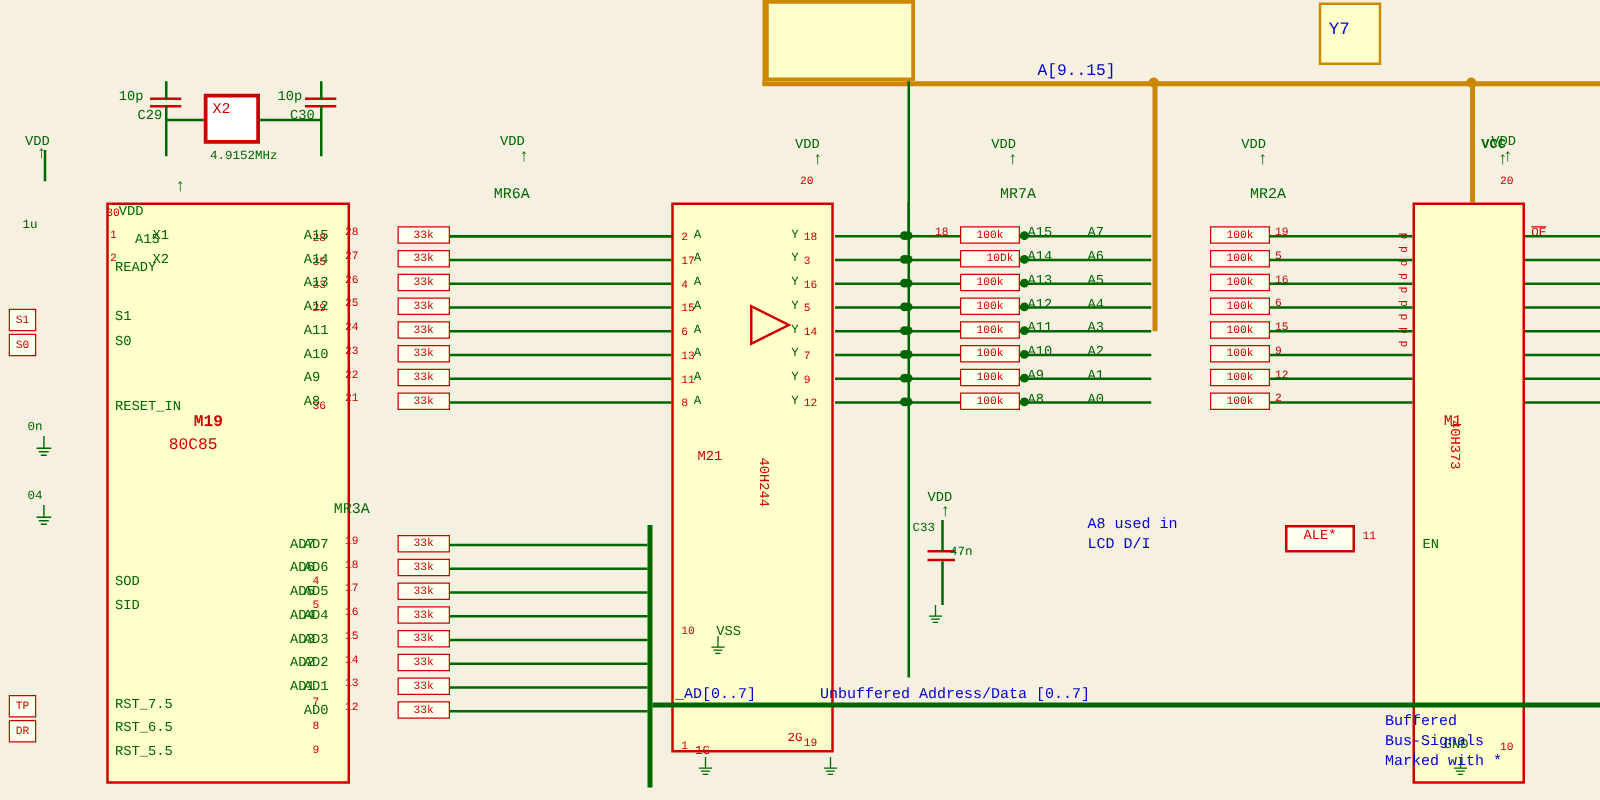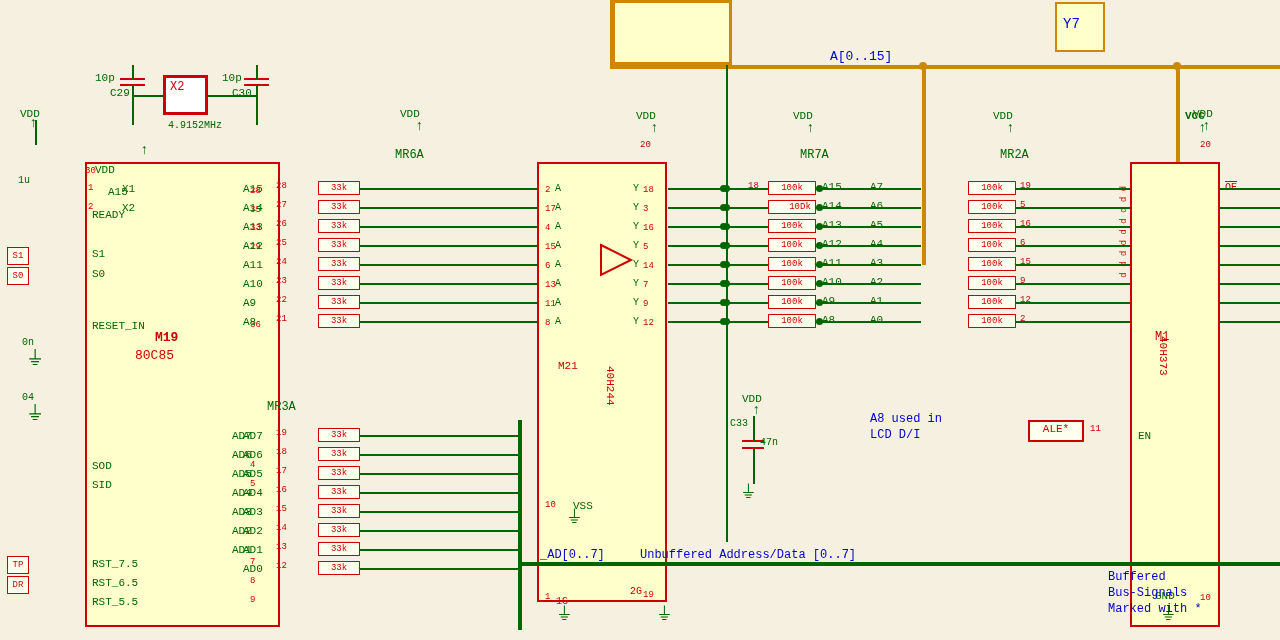--- a/index.html
+++ b/index.html
@@ -132,21 +132,21 @@
   <div class="wire-orange-v" style="left:922px; top:65px; width:4px; height:200px;"></div>
   <div class="wire-orange-v" style="left:1176px; top:65px; width:4px; height:150px;"></div>
 
   <div style="position:absolute; left:612px; top:0px; width:120px; height:65px; border:3px solid #cc8800; background:#ffffcc;"></div>
 
   <div class="label" style="left:1070px; top:8px; color:#0000cc; font-size:13px;">Y7</div>
 
   <div style="position:absolute; left:1055px; top:2px; width:50px; height:50px; border:2px solid #cc8800; background:#ffffcc;"></div>
   <div class="label" style="left:1063px; top:16px; color:#0000cc; font-size:14px;">Y7</div>
 
-  <div class="annotation" style="left:830px; top:49px; font-size:13px; color:#0000cc;">A[0..15]</div>
+  <div class="annotation" style="left:830px; top:49px; font-size:13px; color:#0000cc;">A[9..15]</div>
 
   <div class="dot-orange" style="left:919px; top:62px;"></div>
   <div class="dot-orange" style="left:1173px; top:62px;"></div>
 
   <div class="label" style="left:20px; top:108px; font-size:11px;">VDD</div>
   <div class="wire-v" style="left:35px; top:120px; height:25px;"></div>
 
   <div style="position:absolute; left:29px; top:115px; color:#006600; font-size:14px;">↑</div>
 
   <div class="label" style="left:110px; top:87px;">C29</div>
@@ -506,21 +506,21 @@
   <div class="dot" style="left:720px; top:242px;"></div>
   <div class="dot" style="left:720px; top:261px;"></div>
   <div class="dot" style="left:720px; top:280px;"></div>
   <div class="dot" style="left:720px; top:299px;"></div>
   <div class="dot" style="left:720px; top:318px;"></div>
 
   <div class="wire-green-thick-h" style="left:522px; top:562px; width:760px;"></div>
 
   <div class="annotation" style="left:524px; top:548px; font-size:12px; color:#0000cc;margin-left:16px;">_AD[0..7]</div>
 
-  <div class="annotation" style="left:640px; top:548px; font-size:12px;">Unbuffered Address/Data [0..7]</div>
+  <div class="annotation" style="left:656px; top:548px; font-size:12px;">Unbuffered Address/Data [0..7]</div>
 
   <div class="ale-box" style="left:1028px; top:420px; width:56px; height:22px;">
     <span>ALE*</span>
   </div>
   <div class="label label-red" style="left:1090px; top:424px; font-size:9px;">11</div>
 
   <div class="annotation" style="left:870px; top:412px; font-size:12px; color:#0000cc;text-align:right;">A8 used in</div>
   <div class="annotation" style="left:870px; top:428px; font-size:12px; color:#0000cc;">LCD D/I</div>
 
   <div class="label" style="left:730px; top:418px; font-size:10px;">C33</div>

